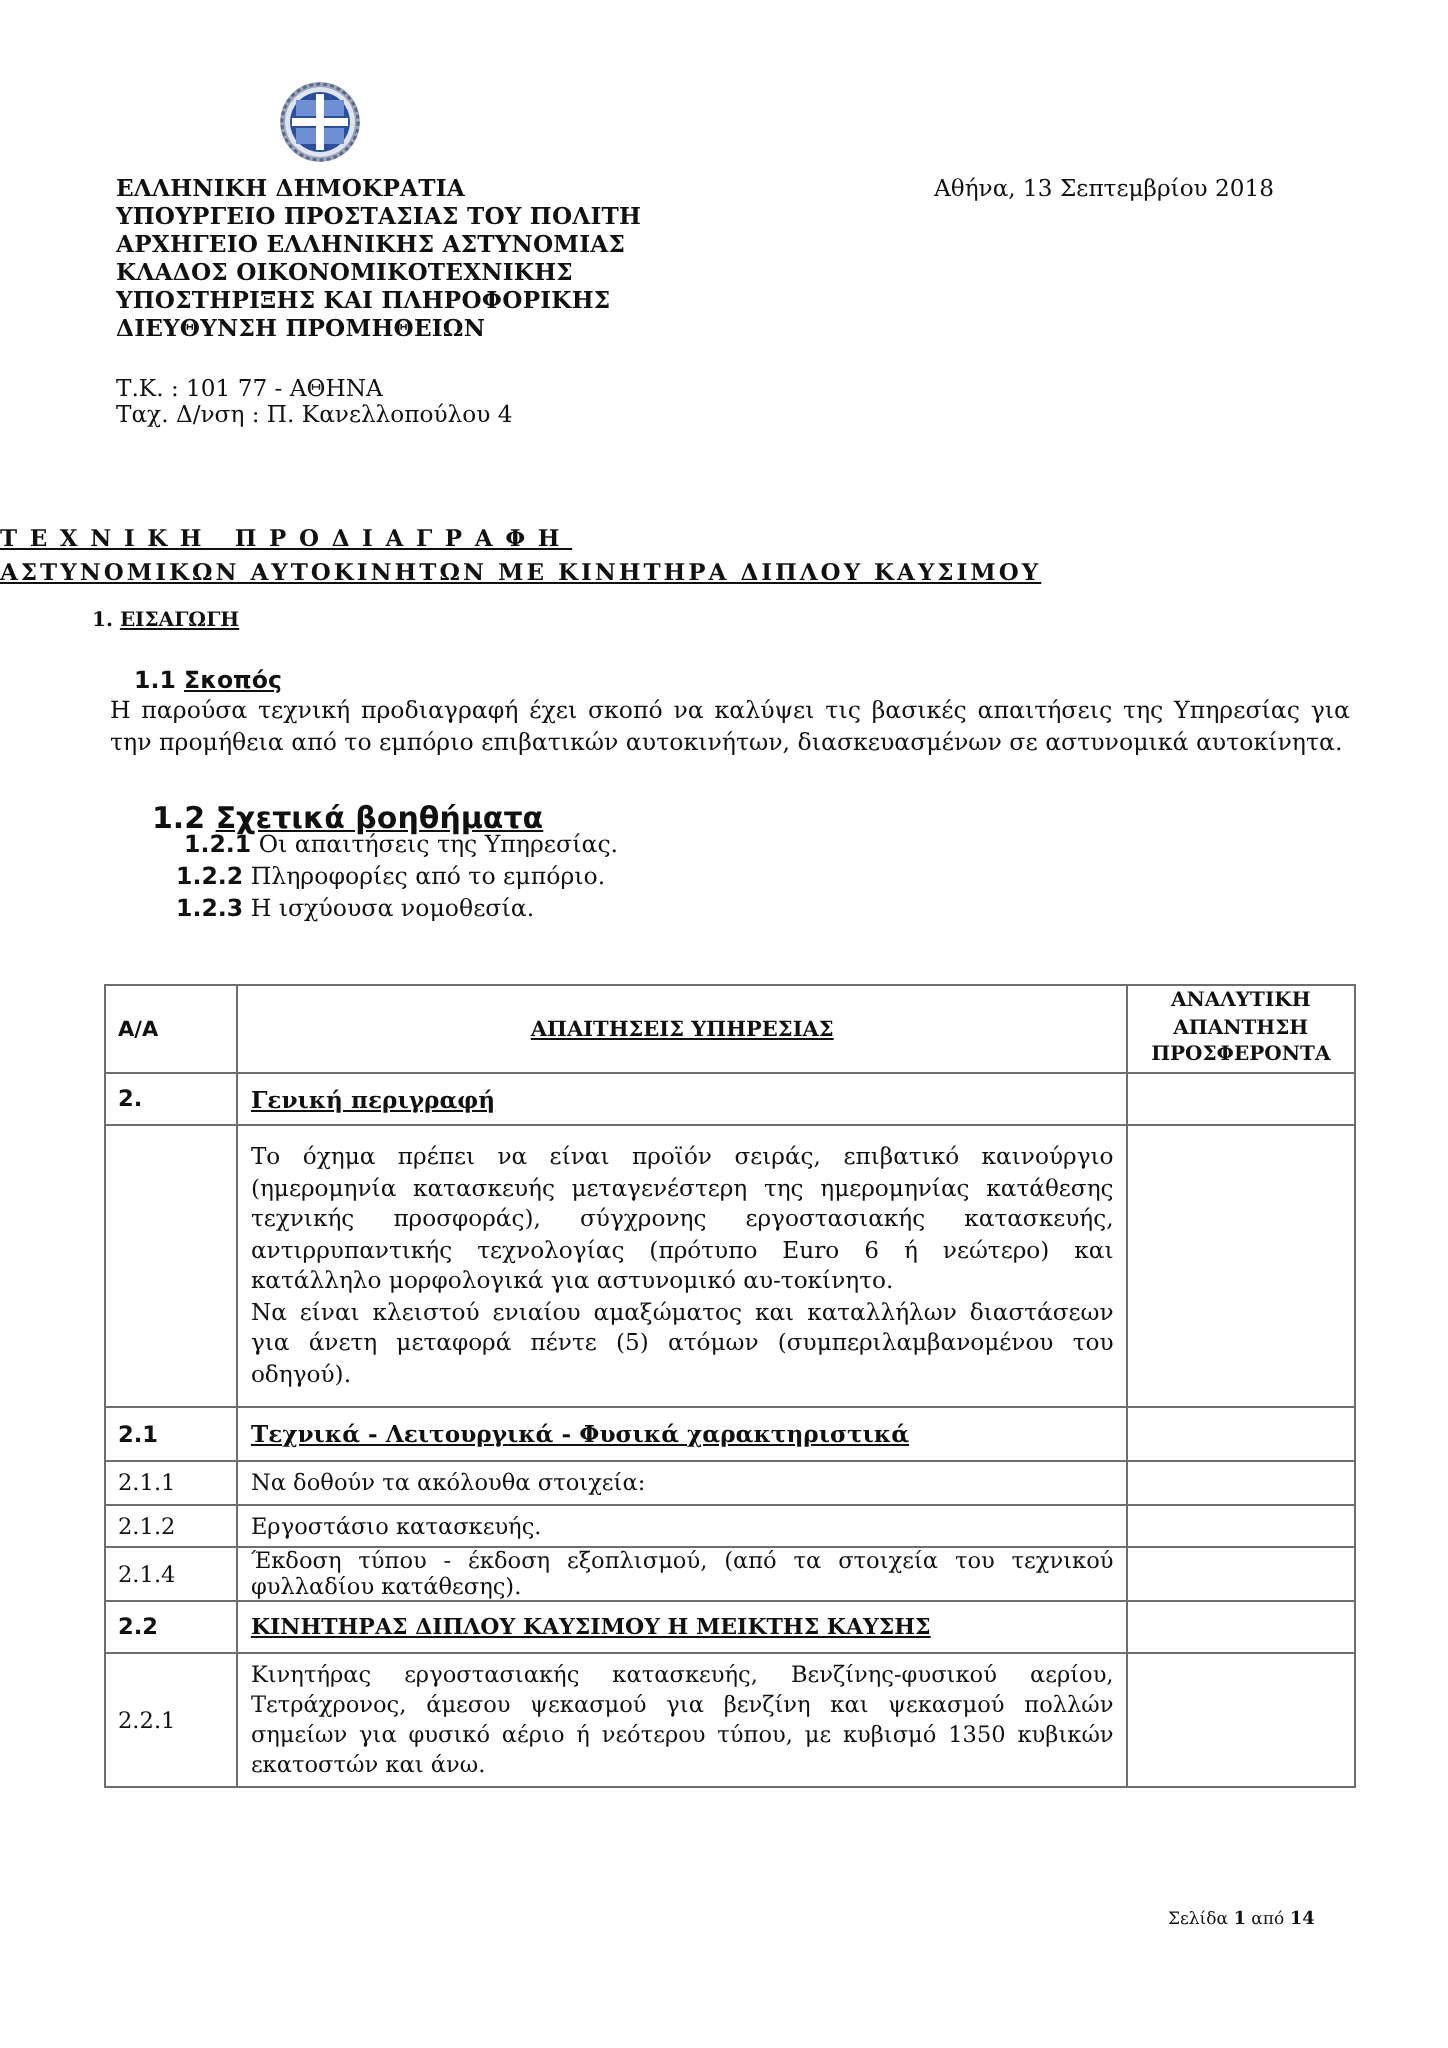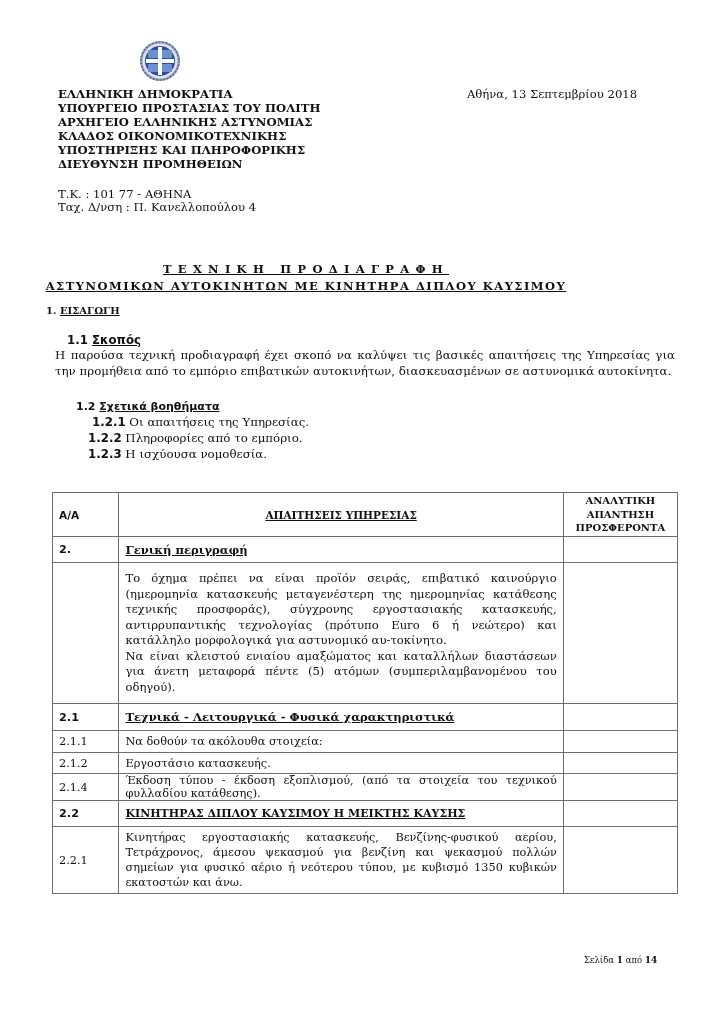--- a/index.html
+++ b/index.html
@@ -42,21 +42,21 @@
     }
     .date {
       left: 467px; top: 87px;
       font-size: 11.6px;
       white-space: nowrap;
     }
 
     
     .title1, .title2 {
       left: 0; width: 612px;
-      text-align: center;
+      text-align: left;
       font-weight: bold;
       text-decoration: underline;
       white-space: nowrap;
     }
     .title1 { top: 262px; font-size: 11.5px; letter-spacing: 6.3px; }
     .title2 { top: 279px; font-size: 11.5px; letter-spacing: 1.5px; }
 
     .sec1 {
       left: 46px; top: 305px;
       font-size: 10px; font-weight: bold;
@@ -76,21 +76,21 @@
       left: 55px; top: 348px;
       width: 620px;
       font-size: 11.8px;
       line-height: 15.5px;
       text-align: justify;
     }
 
     .sub12 {
       left: 76px; top: 400px;
       font-family: "DejaVu Sans", sans-serif;
-      font-weight: bold; font-size: 11px;
+      font-weight: bold; font-size: 15px;
       white-space: nowrap;
     }
     .sub12 .u { text-decoration: underline; }
 
     .ref {
       font-size: 11.8px;
       white-space: nowrap;
     }
     .ref .num {
       font-family: "DejaVu Sans", sans-serif;

